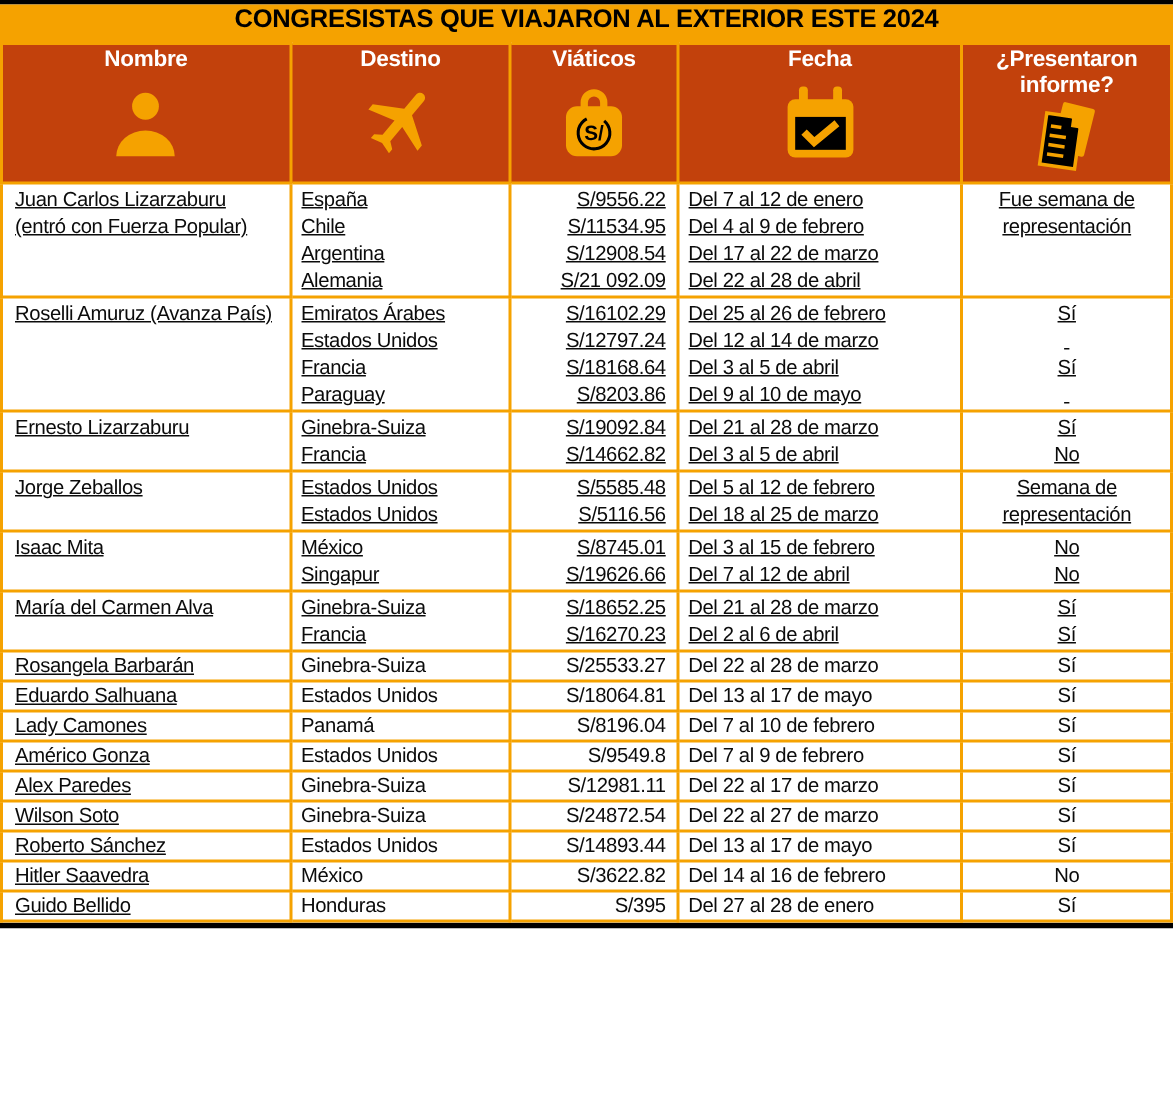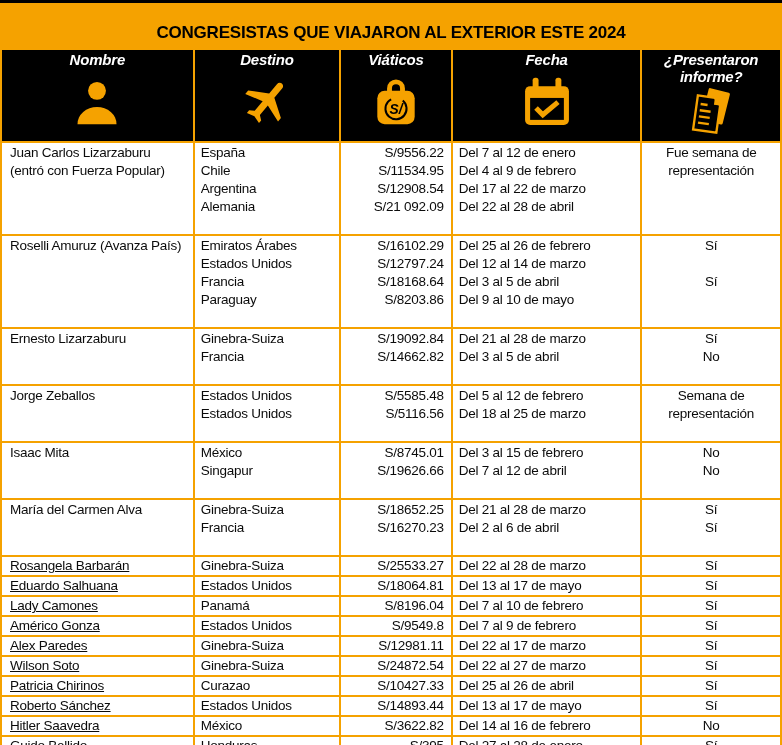--- a/index.html
+++ b/index.html
@@ -15,59 +15,58 @@
     border-bottom:4px solid #000;
     background:#fff;
   }
   .title-bar{
     background:var(--orange);
     color:#000;
     font-weight:bold;
     font-size:17px;
     letter-spacing:-0.2px;
     text-align:center;
-    padding:20px 0 5px;
+    padding:0 0 5px;
   }
   table{
     width:100%;
     border-collapse:collapse;
     table-layout:fixed;
     background:#fff;
   }
   col.c1{width:24.7%}
   col.c2{width:18.8%}
   col.c3{width:14.3%}
   col.c4{width:24.3%}
   col.c5{width:17.9%}
   th,td{border:2px solid var(--orange);}
   th{
-    background:#000000;
+    background:#c2410c;
     color:#fff;
     vertical-align:top;
     padding:1px 2px 4px;
-    font-style:italic;
   }
   .th-inner{display:flex;flex-direction:column;height:86px;}
   .th-label{
     font-size:15px;
     font-weight:bold;
     line-height:17px;
     letter-spacing:-0.2px;
     text-align:center;
   }
   .th-icon{flex:1;display:flex;align-items:center;justify-content:center;}
   td{
     vertical-align:top;
     padding:1px 6px;
     font-size:13.5px;
     letter-spacing:-0.25px;
   }
   .line{line-height:18px;white-space:nowrap;overflow:hidden;}
   tr.single .line{line-height:16px;}
-  tr.multi td{padding-bottom:18px;}
+  tr.multi td{padding-bottom:1px;text-decoration:underline;}
   .c-nombre{padding-left:8px;}
   .c-nombre .name-text{line-height:18px;white-space:normal;}
   tr.single .c-nombre .name-text{line-height:16px;white-space:nowrap;overflow:hidden;text-decoration:underline;}
   .c-viaticos{text-align:right;padding-right:7px;border-radius:20px;}
   .c-informe{text-align:center;}
   .plane-rot{display:inline-block;transform:rotate(40deg);}
 </style>
 </head>
 <body>
 
@@ -392,37 +391,20 @@
           </td>
     <td class="c-fecha">
             <div class="line">Del 22 al 27 de marzo</div>
           </td>
     <td class="c-informe">
             <div class="line">Sí</div>
           </td>
   </tr>
         <tr class="data-row single">
     <td class="c-nombre">
-            <div class="name-text">Patricia Chirinos</div>
-          </td>
-    <td class="c-destino">
-            <div class="line">Curazao</div>
-          </td>
-    <td class="c-viaticos">
-            <div class="line">S/10427.33</div>
-          </td>
-    <td class="c-fecha">
-            <div class="line">Del 25 al 26 de abril</div>
-          </td>
-    <td class="c-informe">
-            <div class="line">Sí</div>
-          </td>
-  </tr>
-        <tr class="data-row single">
-    <td class="c-nombre">
             <div class="name-text">Roberto Sánchez</div>
           </td>
     <td class="c-destino">
             <div class="line">Estados Unidos</div>
           </td>
     <td class="c-viaticos">
             <div class="line">S/14893.44</div>
           </td>
     <td class="c-fecha">
             <div class="line">Del 13 al 17 de mayo</div>

